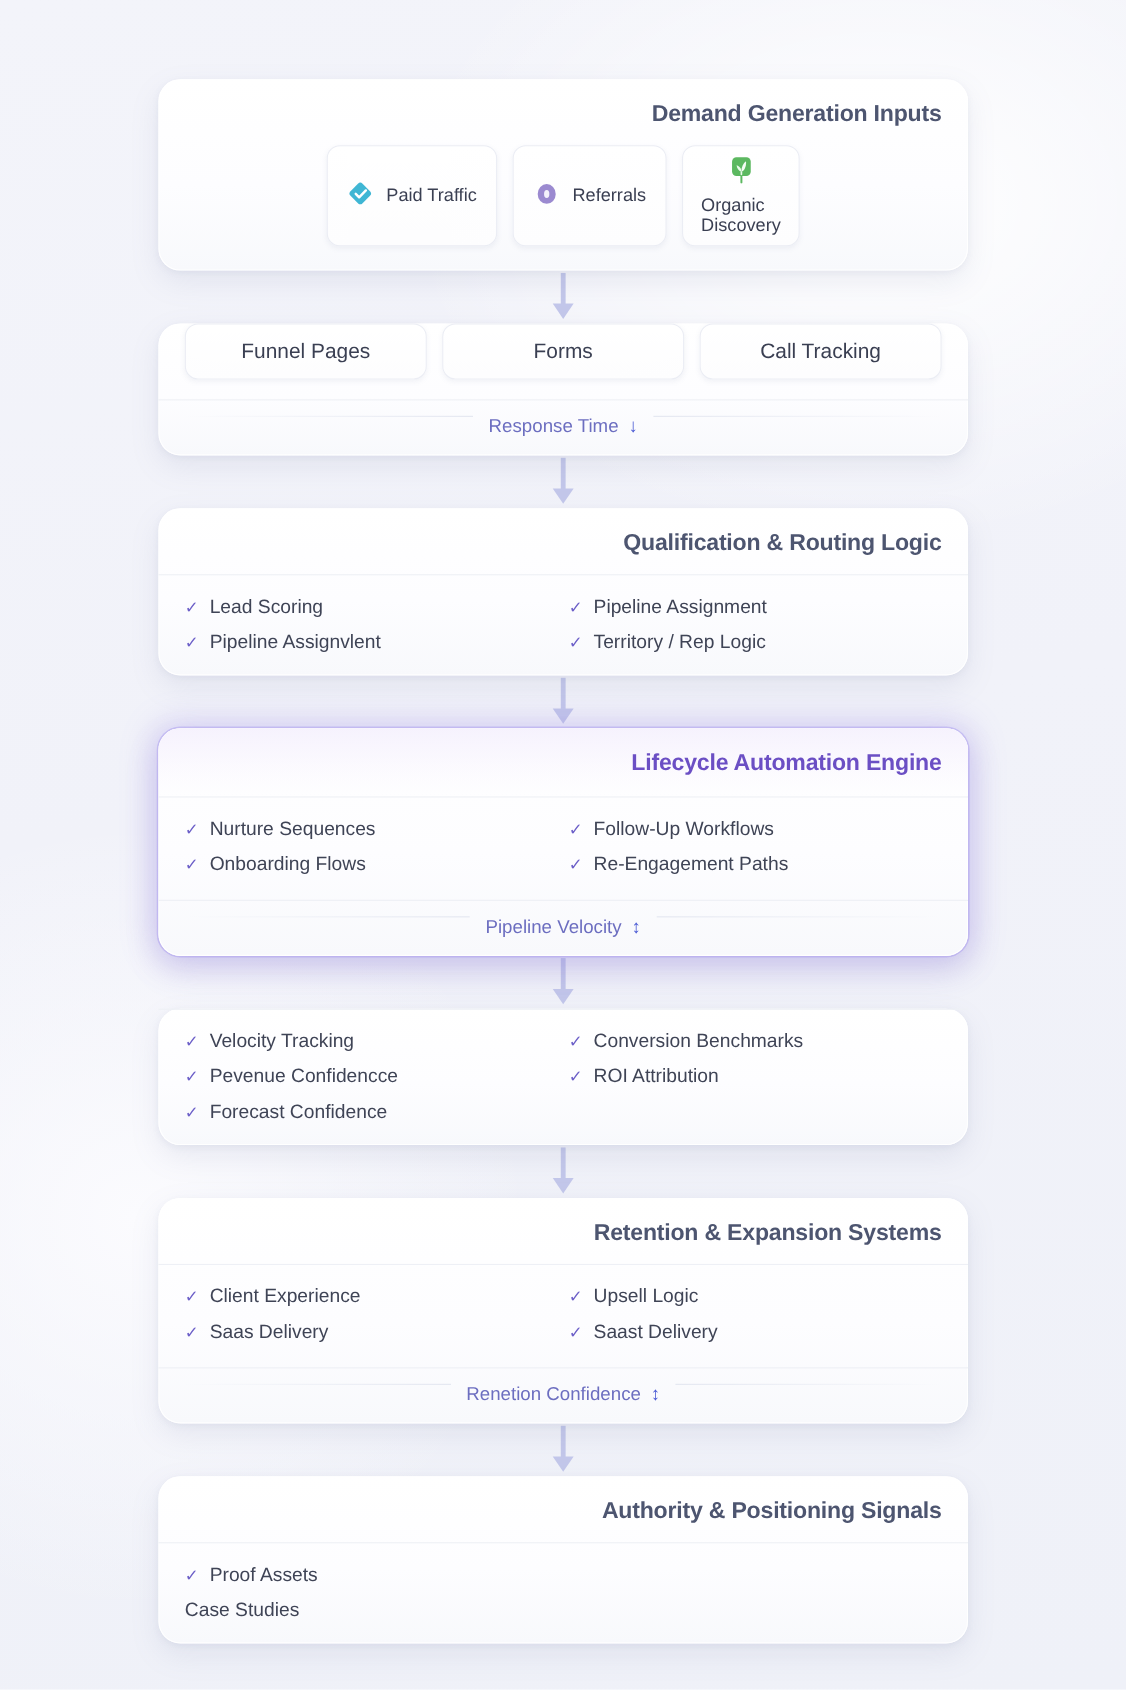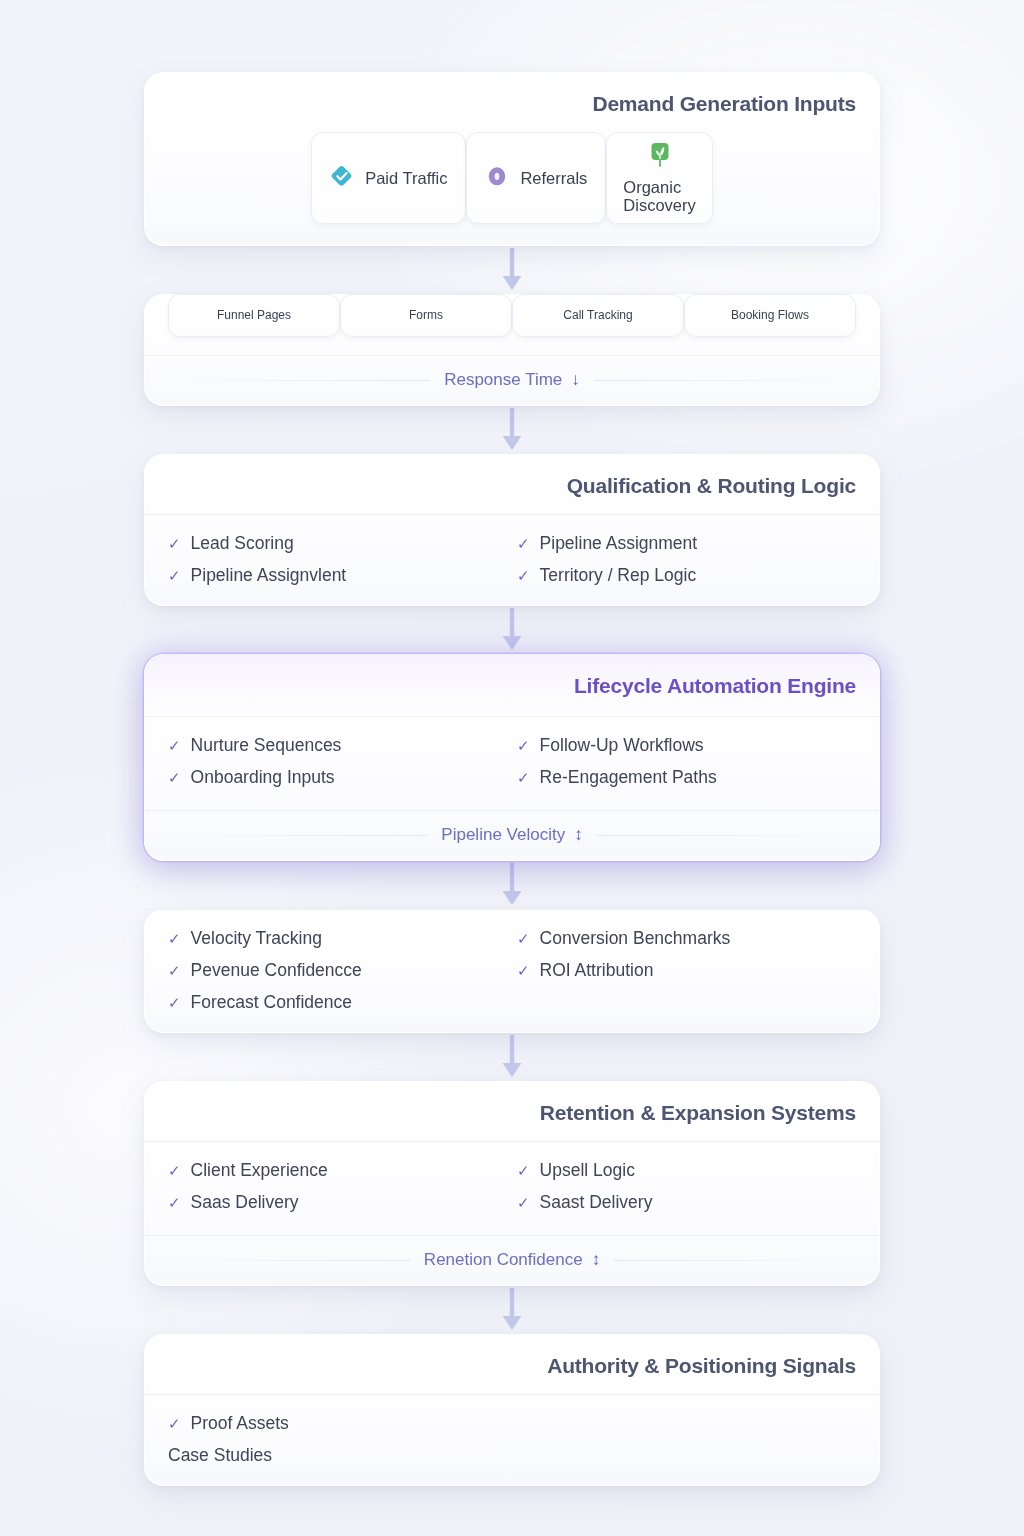--- a/index.html
+++ b/index.html
@@ -65,21 +65,21 @@
   .card-body { padding: 0 24px; }
   .card-body.with-rule {
     border-top: 1px solid #eef0f6;
     padding-top: 18px;
     padding-bottom: 20px;
   }
 
   
   .chip-row {
     display: flex;
-    gap: 0;
+    gap: 14px;
     padding: 0 24px 22px;
     justify-content: center;
   }
   .chip-row.tight { padding-bottom: 16px; }
 
   .chip {
     display: flex;
     align-items: center;
     gap: 11px;
     background: linear-gradient(180deg, #ffffff 0%, #fdfdfe 100%);
@@ -87,21 +87,21 @@
     border-radius: 12px;
     padding: 12px 18px;
     font-size: 16.5px;
     color: #3a3f52;
     box-shadow: 0 2px 5px rgba(120,128,170,0.09);
     white-space: nowrap;
     line-height: 1.12;
   }
   .chip.two-line { padding: 8px 16px; flex-direction: column; }
   .chip.two-line .chip-label { white-space: pre-line; }
-  .chip.equal { flex: 1; justify-content: center; padding: 14px 10px; font-size: 12px; }
+  .chip.equal { flex: 1; justify-content: center; padding: 14px 10px; font-size: 19px; }
 
   
   .icon { flex: 0 0 auto; display: block; }
 
   
   .check-grid {
     display: grid;
     grid-template-columns: 1fr 1fr;
     column-gap: 10px;
     row-gap: 11px;
@@ -114,21 +114,20 @@
     align-items: baseline;
     gap: 10px;
     font-size: 17.5px;
     color: #3f4456;
   }
   .check-mark { color: #6c5fc8; font-size: 15px; line-height: 1; }
 
   
   .metric {
     display: flex;
-    align-items: center;
     gap: 14px;
     padding: 14px 24px 16px;
     border-top: 1px solid #eef0f6;
     margin-top: 2px;
   }
   .metric .rule { flex: 1; height: 1px; background: linear-gradient(90deg, rgba(226,229,240,0) 0%, #e3e6f0 100%); }
   .metric .rule.right { background: linear-gradient(90deg, #e3e6f0 0%, rgba(226,229,240,0) 100%); }
   .metric-label {
     font-size: 17px;
     color: #6c6ec0;
@@ -194,23 +193,20 @@
       <div class="chip-row tight">
         <div class="chip equal">
           <span class="chip-label">Funnel Pages</span>
         </div>
         <div class="chip equal">
           <span class="chip-label">Forms</span>
         </div>
         <div class="chip equal">
           <span class="chip-label">Call Tracking</span>
         </div>
-        <div class="chip equal">
-          <span class="chip-label">Booking Flows</span>
-        </div>
       </div>
       <div class="metric">
         <div class="rule"></div>
         <div class="metric-label">
           <span>Response Time</span>
           <span class="metric-arrow">↓</span>
         </div>
         <div class="rule right"></div>
       </div>
     </div>
@@ -261,21 +257,21 @@
       </div>
       <div class="card-body with-rule">
         <div class="check-grid">
           <div class="col">
             <div class="check-item">
               <span class="check-mark">✓</span>
               <span>Nurture Sequences</span>
             </div>
             <div class="check-item">
               <span class="check-mark">✓</span>
-              <span>Onboarding Inputs</span>
+              <span>Onboarding Flows</span>
             </div>
           </div>
           <div class="col">
             <div class="check-item">
               <span class="check-mark">✓</span>
               <span>Follow-Up Workflows</span>
             </div>
             <div class="check-item">
               <span class="check-mark">✓</span>
               <span>Re-Engagement Paths</span>

